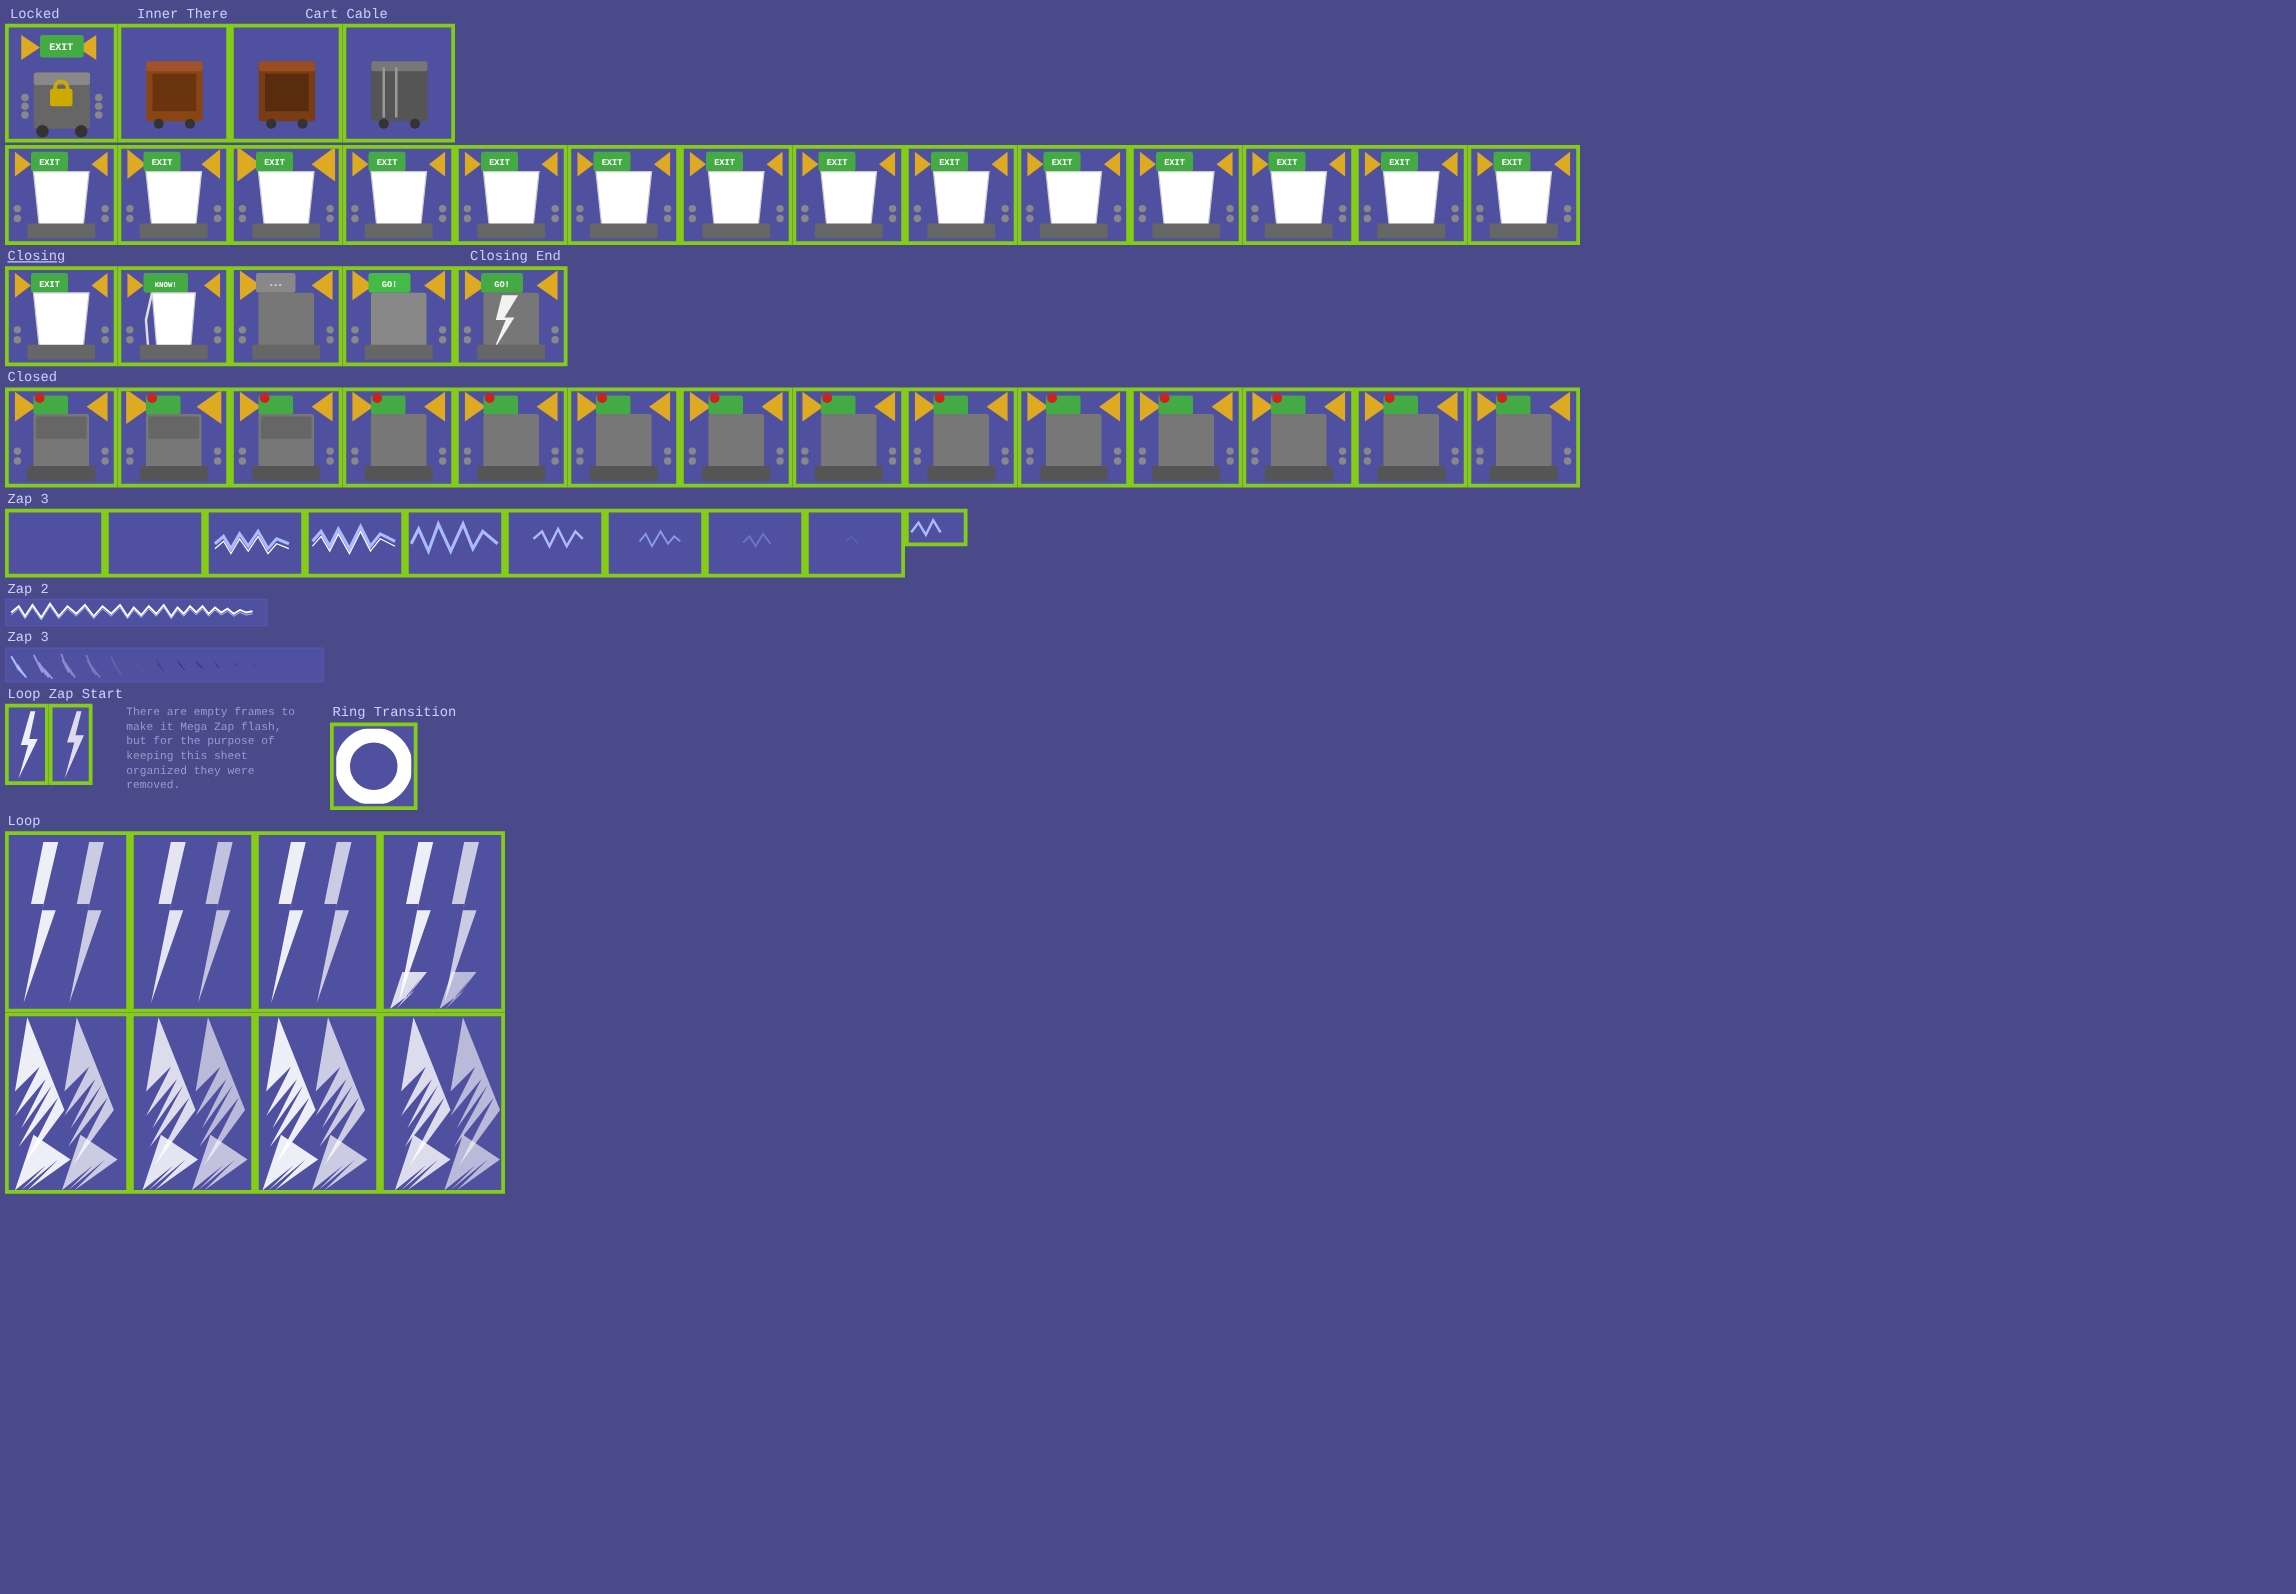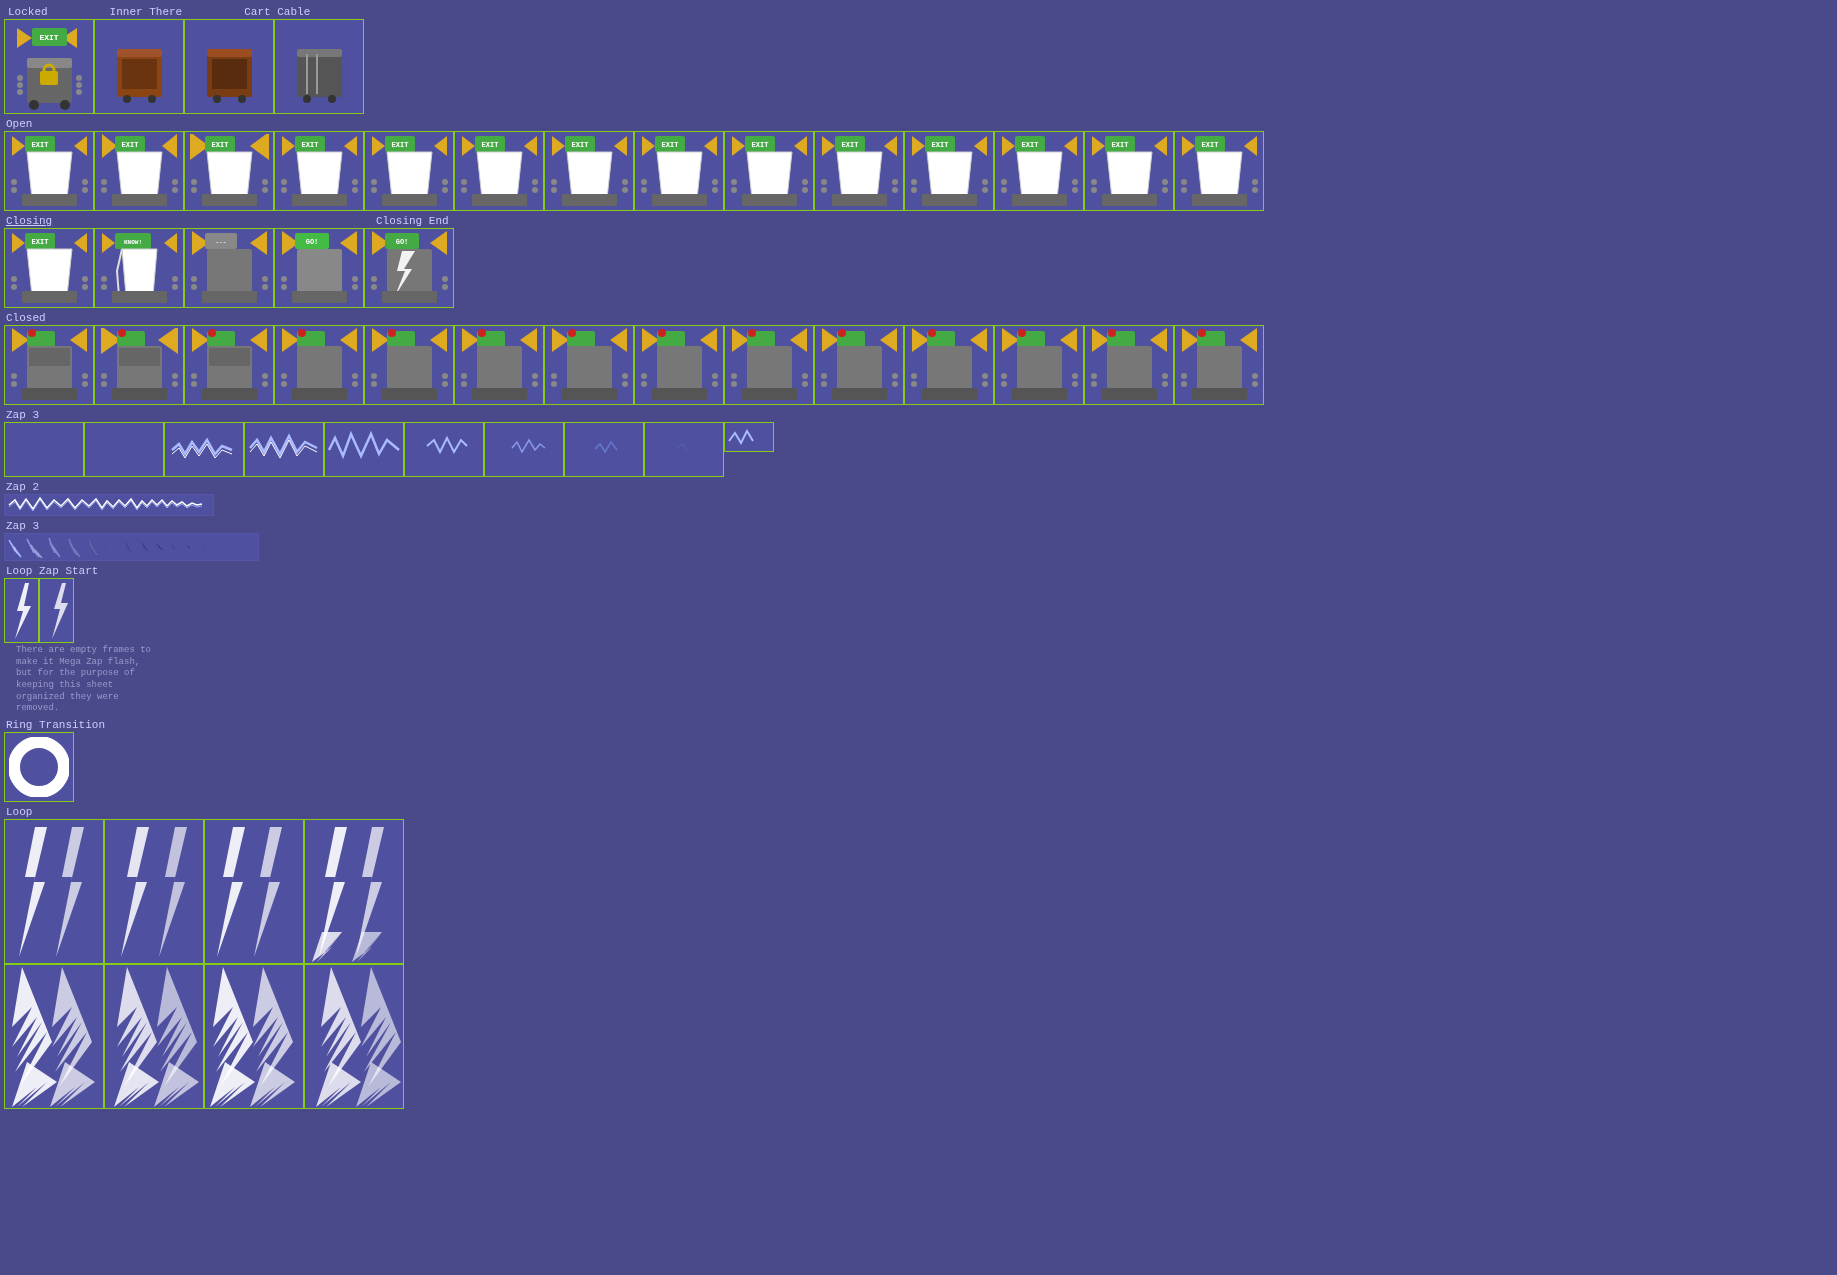--- a/index.html
+++ b/index.html
@@ -25,21 +25,21 @@
     }
 
     .sprite-row {
       display: flex;
       flex-direction: row;
       flex-wrap: nowrap;
       margin-bottom: 0;
     }
 
     .sprite-cell {
-      border: 1px solid #84cc16;
+      border: 3px solid #84cc16;
       background-color: #5050a0;
       display: flex;
       align-items: center;
       justify-content: center;
       overflow: hidden;
       position: relative;
     }
 
     
     .cart-locked {
@@ -81,21 +81,21 @@
     .comment-text {
       font-size: 9px;
       color: #9999cc;
       max-width: 160px;
       line-height: 1.3;
       padding: 2px 4px;
     }
 
     .mega-zap-section {
       display: flex;
-      flex-direction: column;
+      gap: 15px;
     }
   </style>
 </head>
 <body>
 
 <div class="sprite-sheet">
 
   <div class="section-wrapper">
 
     <div style="display:flex; flex-direction:row; gap:60px; padding-left:2px;">
@@ -161,21 +161,20 @@
           <line x1="20" y1="25" x2="20" y2="65" stroke="#999" stroke-width="2"></line>
           <line x1="30" y1="25" x2="30" y2="65" stroke="#999" stroke-width="2"></line>
           <circle cx="20" cy="70" r="4" fill="#333"></circle>
           <circle cx="45" cy="70" r="4" fill="#333"></circle>
         </svg>
       </div>
     </div>
   </div>
 
   <div class="section-wrapper">
-    <span class="section-label">Open</span>
     <div class="sprite-row">
 
       <div class="sprite-cell cart-open">
         <svg width="85" height="75" viewBox="0 0 85 75">
           <polygon points="5,2 18,12 5,22" fill="#ddaa22"></polygon>
           <polygon points="80,2 67,12 80,22" fill="#ddaa22"></polygon>
           <rect x="18" y="2" width="30" height="16" fill="#44aa44" rx="2"></rect>
           <text x="33" y="13" text-anchor="middle" fill="white" font-size="7" font-weight="bold">EXIT</text>
           <polygon points="20,18 65,18 60,65 25,65" fill="white" stroke="#ccc" stroke-width="1"></polygon>
           <rect x="15" y="60" width="55" height="12" fill="#666" rx="1"></rect>

